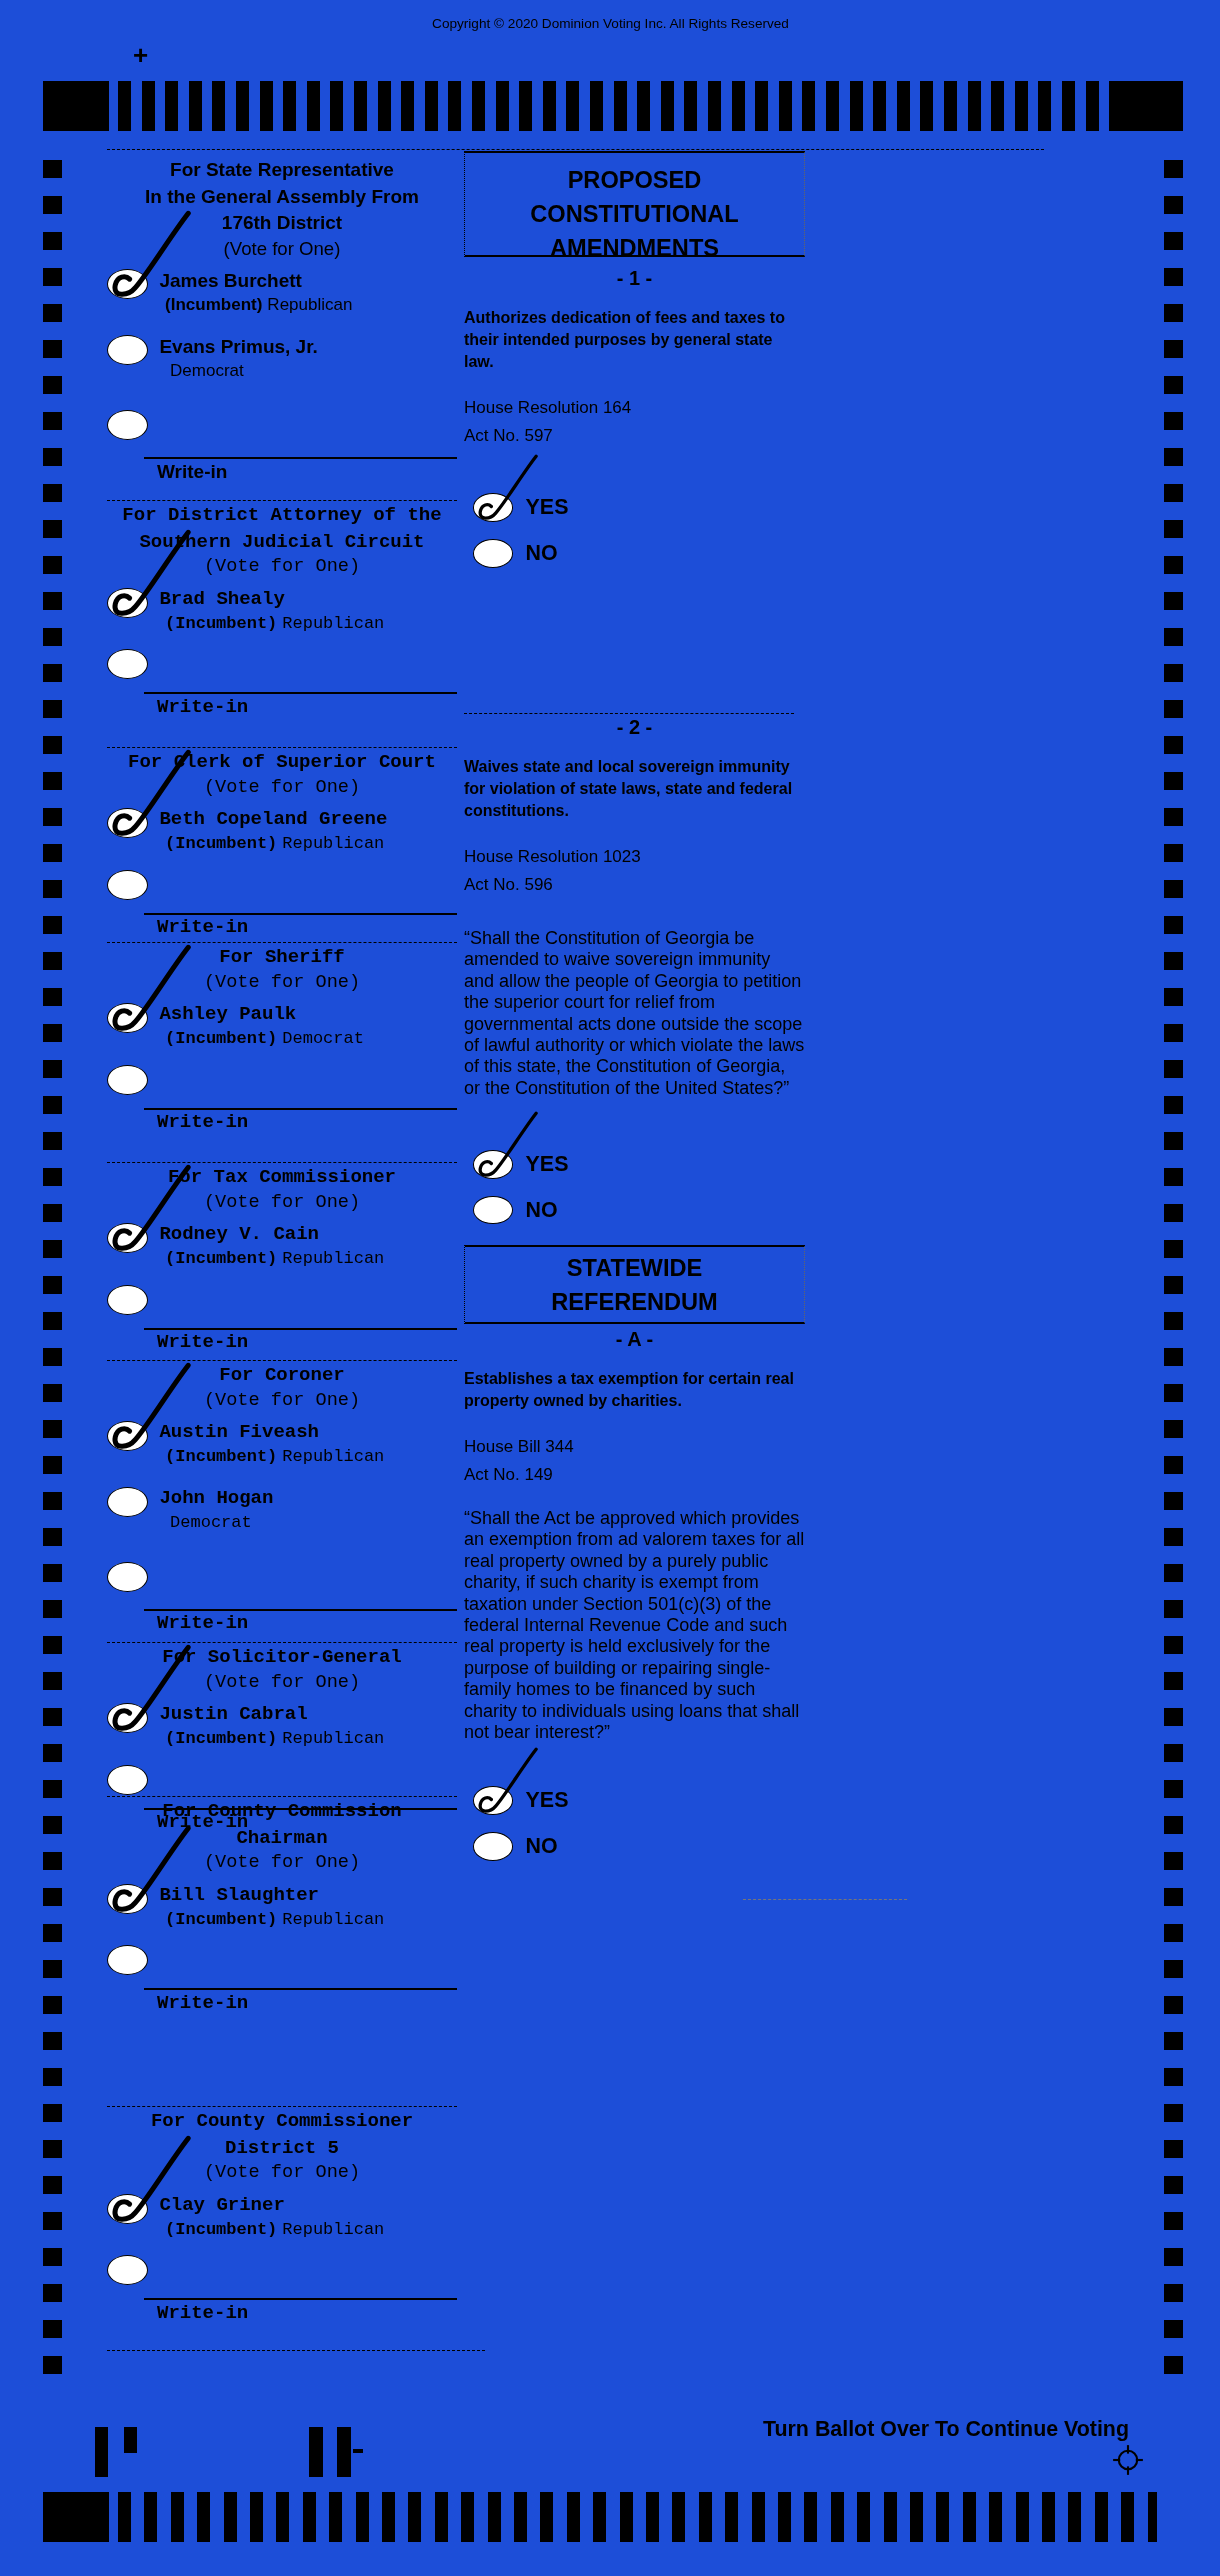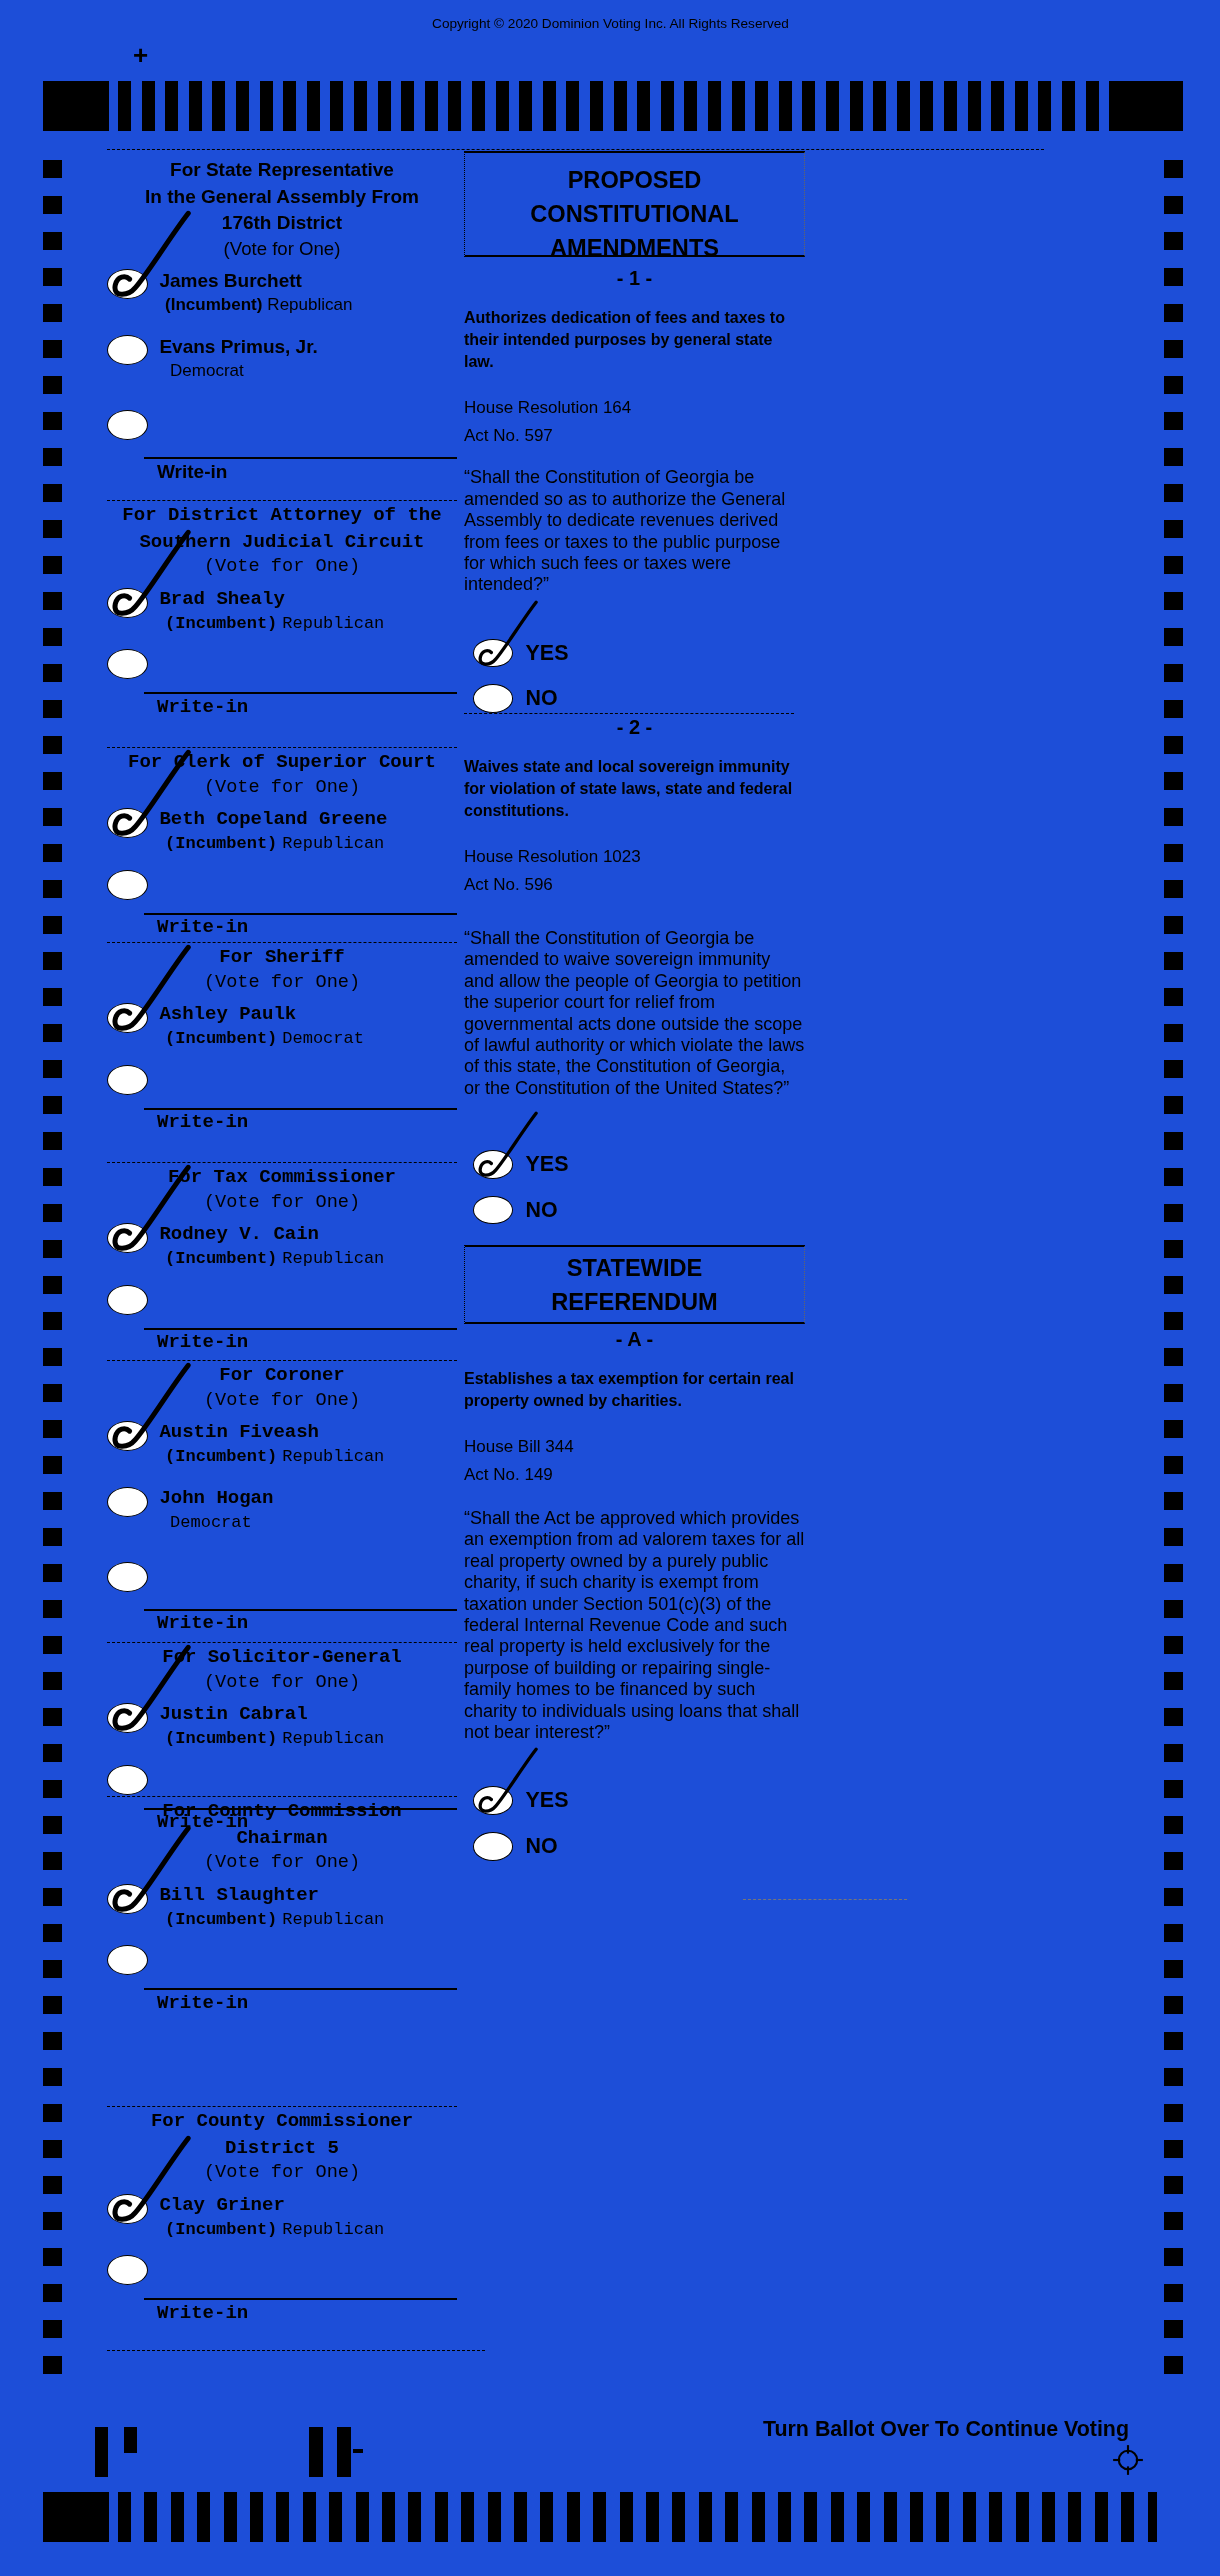--- a/index.html
+++ b/index.html
@@ -374,21 +374,20 @@
 
     <div class="boxhdr pos-h1">PROPOSED
 CONSTITUTIONAL
 AMENDMENTS</div>
 
     <section class="measure pos-m1">
       <div class="m-number">- 1 -</div>
       <p class="m-summary">Authorizes dedication of fees and taxes to their intended purposes by general state law.</p>
       <p class="m-authority">House Resolution 164
 Act No. 597</p>
-      <p class="m-question">“Shall the Constitution of Georgia be amended so as to authorize the General Assembly to dedicate revenues derived from fees or taxes to the public purpose for which such fees or taxes were intended?”</p>
       <div class="yn yes">
         <span class="oval-wrap">
             <span class="oval"></span>
           <svg class="check-svg" viewBox="0 0 130 130">
               <path d="M122 6 C 100 34, 64 92, 48 110 C 38 122, 16 124, 20 106 C 23 94, 34 92, 40 98"></path>
             </svg>
         </span>
         <span class="yn-label">YES</span>
       </div>
       <div class="yn no">

